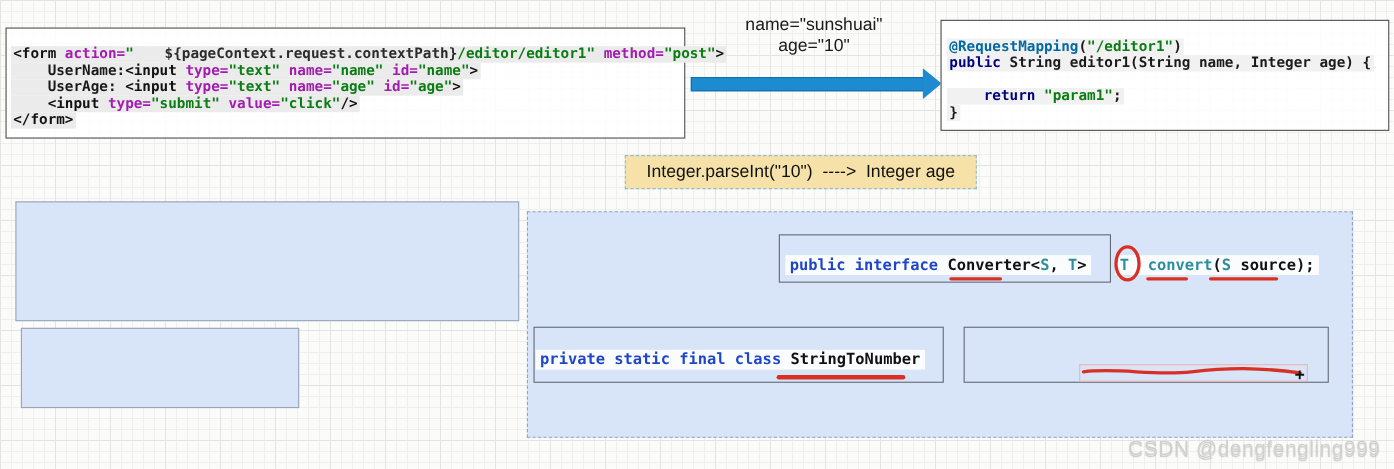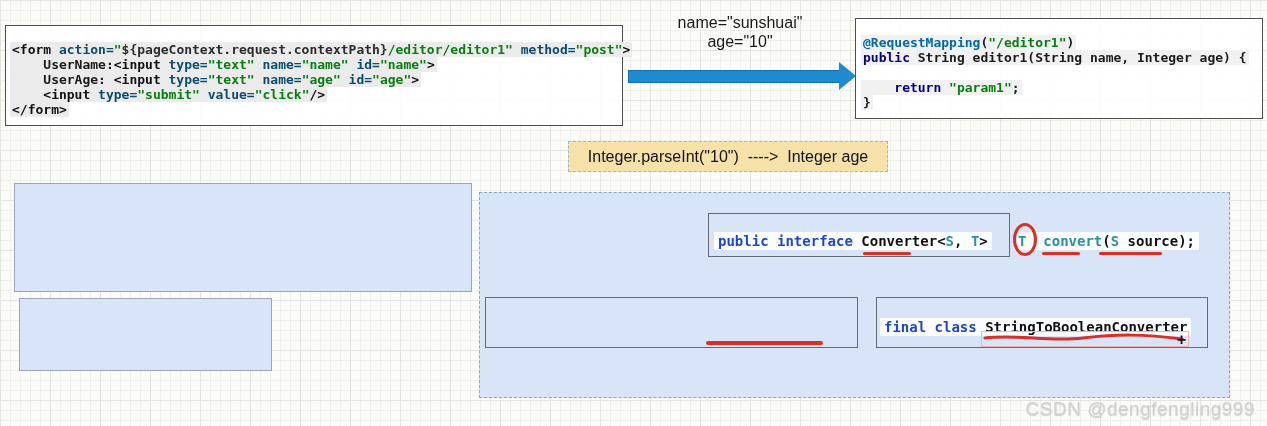--- a/index.html
+++ b/index.html
@@ -30,23 +30,23 @@
   }
   .code-line { height:15px; line-height:15px; font-size:13px; white-space:pre; }
   .jsp .code-line .strip  { background:#ebebeb; padding:0 2px; }
   .java .code-line .strip { background:#f1f1f1; padding:0 2px; }
 
   .blue-code .code-line { font-size:14px; height:18px; line-height:18px; }
   .blue-code .code-line .strip { background:rgba(253,253,253,0.95); padding:1px 4px; }
 
   
   .tag   { color:#111111; font-weight:bold; }
-  .attr  { color:#0c4a6e; font-weight:bold; }
+  .attr  { color:#a21caf; font-weight:bold; }
   .str   { color:#0a7d12; font-weight:bold; }
-  .el    { color:#2b2b2b; font-weight:bold; }
+  .el    { color:#2b2b2b; font-weight:bold;margin-left:28px; }
   .ann   { color:#0369a1; font-weight:bold; }
   .kw    { color:#00007f; font-weight:bold; }
   .kwb   { color:#1e46c8; font-weight:bold; }
   .typ   { color:#2e8f9c; font-weight:bold; }
   .plain { color:#1a1a1a; font-weight:bold; }
   .plainb{ color:#111111; font-weight:bold; }
 
   
   .transfer-label { text-align:center; font-size:16px; line-height:19px; color:#1a1a1a; }
   .arrow-shaft { background:#1e8bd1; border:1px solid #1070ae; }
@@ -113,23 +113,23 @@
   <div class="abs blue-box" style="left:19px; top:298px; width:253px; height:73px;"></div>
 
   <div class="abs blue-panel" style="left:479px; top:192px; width:751px; height:206px;"></div>
 
   <div class="abs inner-box" style="left:708px; top:213px; width:302px; height:44px;"></div>
   <div class="abs code blue-code" style="left:714px; top:232px;"><div class="code-line"><span class="strip"><span class="kwb">public interface </span><span class="plainb">Converter</span><span class="plainb">&lt;</span><span class="typ">S</span><span class="plainb">, </span><span class="typ">T</span><span class="plainb">&gt;</span></span></div></div>
 
   <div class="abs code blue-code" style="left:1014px; top:232px;"><div class="code-line"><span class="strip"><span class="typ">T</span><span class="plainb">  </span><span class="typ">convert</span><span class="plainb">(</span><span class="typ">S</span><span class="plainb"> source);</span></span></div></div>
 
   <div class="abs inner-box" style="left:485px; top:297px; width:373px; height:51px;"></div>
+  <div class="abs code blue-code" style="left:487px; top:318px;"><div class="code-line"><span class="strip"><span class="kwb">private static final class </span><span class="plainb">StringToNumber</span></span></div></div>
 
   <div class="abs inner-box" style="left:876px; top:297px; width:332px; height:51px;"></div>
-  <div class="abs code blue-code" style="left:880px; top:318px;"><div class="code-line"><span class="strip"><span class="kwb">final class </span><span class="plainb">StringToBooleanConverter</span></span></div></div>
 
   <div class="abs red-circle" style="left:1013px; top:223px; width:24px; height:33px;"></div>
   <div class="abs red-underline" style="left:863px; top:252px; width:48px; height:3px;"></div>
   <div class="abs red-underline" style="left:1042px; top:252px; width:38px; height:3px;"></div>
   <div class="abs red-underline" style="left:1099px; top:252px; width:63px; height:3px;"></div>
   <div class="abs red-underline" style="left:706px; top:341px; width:117px; height:4px;"></div>
 
   <div class="abs selection-outline" style="left:981px; top:331px; width:208px; height:16px;"></div>
   <svg class="abs" style="left:983px; top:332px;" width="202" height="12" viewBox="0 0 202 12">
     <path d="M2,6 C 35,2 65,10 100,6 S 160,2 199,7" stroke="#d93025" stroke-width="3" fill="none" stroke-linecap="round"></path>

